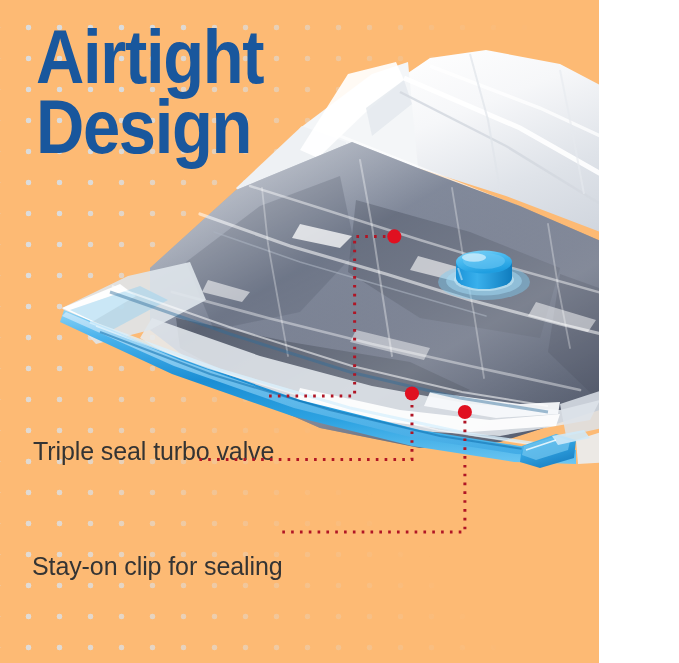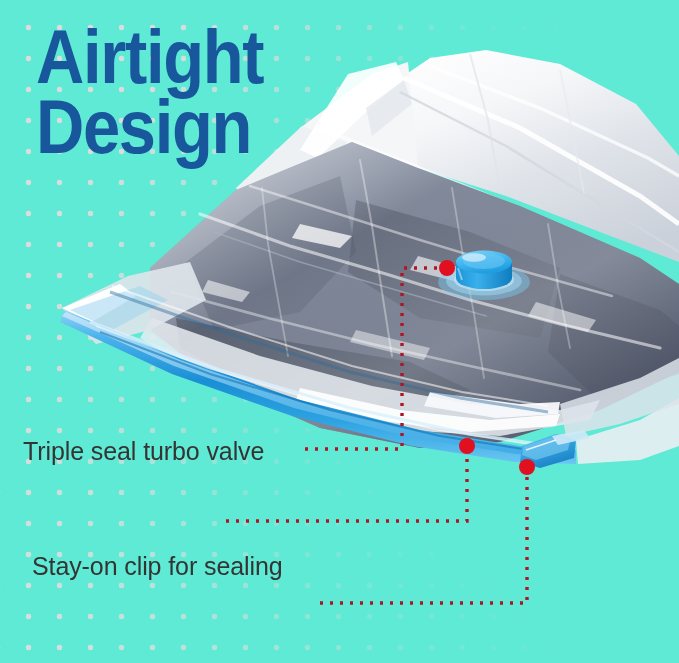--- a/index.html
+++ b/index.html
@@ -5,23 +5,23 @@
   html, body {
     margin: 0;
     padding: 0;
     background: #ffffff;
   }
   body {
     font-family: "Liberation Sans", sans-serif;
   }
   #stage {
     position: relative;
-    width: 679px;
+    width: 599px;
     height: 663px;
-    background: #5eead4;
+    background: #fdba74;
     overflow: hidden;
   }
 
   
   #dot-layer {
     position: absolute;
     inset: 0;
     background-image: radial-gradient(circle at center, #dcdcdc 2.6px, rgba(220,220,220,0) 3.1px);
     background-size: 31px 31px;
     background-position: 13px 12px;
@@ -76,21 +76,21 @@
   .callout-label {
     position: absolute;
     z-index: 7;
     font-family: "Liberation Sans", sans-serif;
     font-size: 25px;
     font-weight: 400;
     color: #343434;
     white-space: nowrap;
     letter-spacing: -0.1px;
   }
-  #label-valve  { left: 23px; top: 437px; }
+  #label-valve  { left: 33px; top: 437px; }
   #label-zip    { left: 33px; top: 509px; }
   #label-clip   { left: 32px; top: 552px; }
 
   
   #leaders {
     position: absolute;
     inset: 0;
     z-index: 8;
     pointer-events: none;
   }

